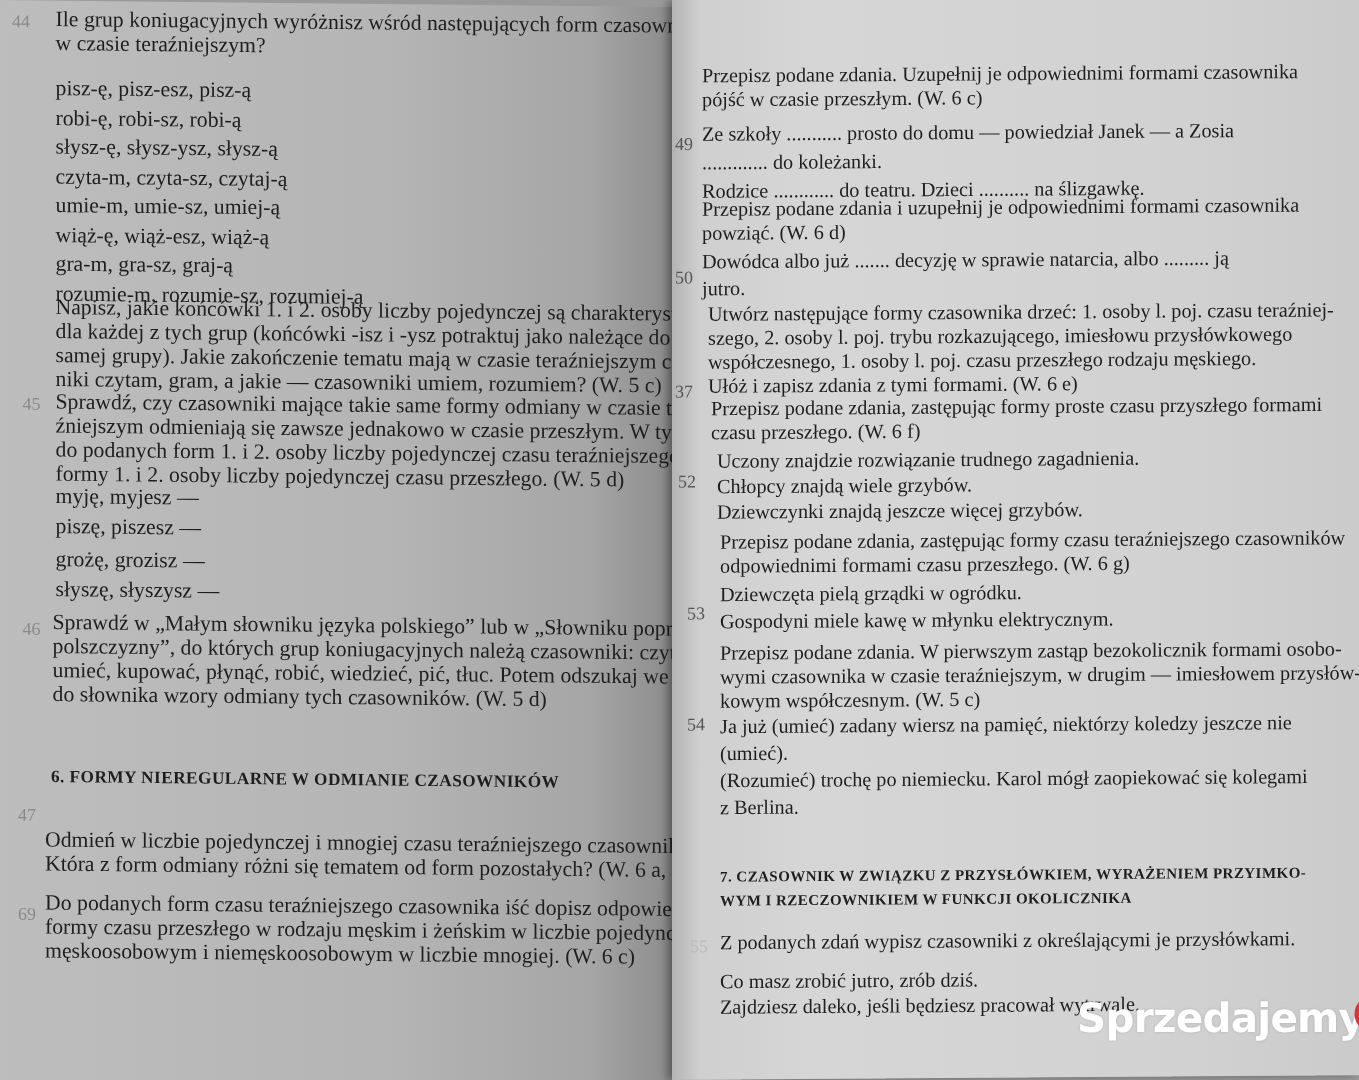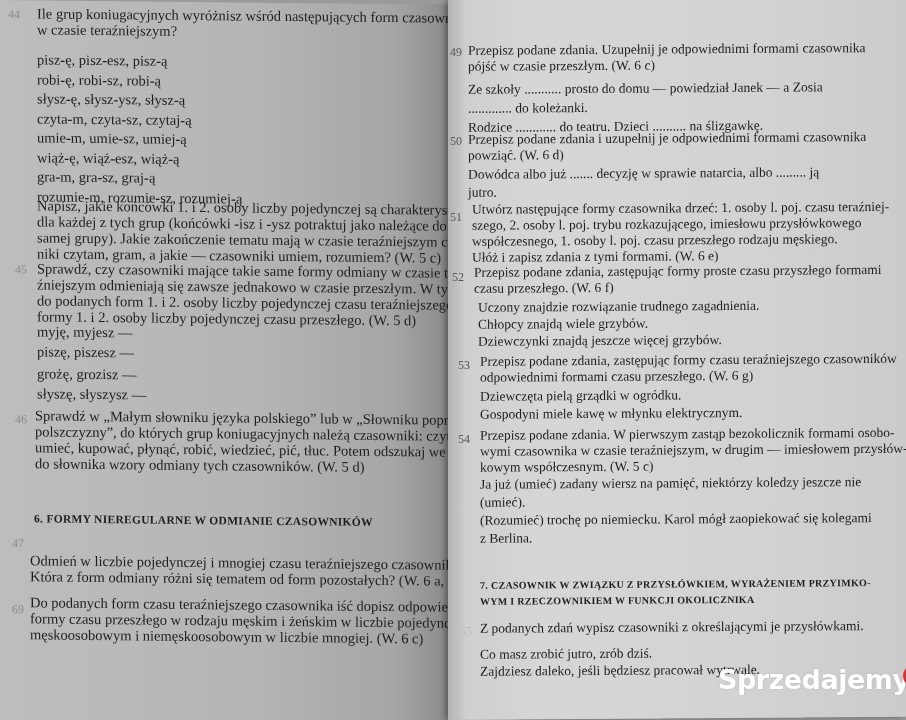--- a/index.html
+++ b/index.html
@@ -16,21 +16,21 @@
     overflow: hidden;
   }
   .page-right {
     position: absolute; left: 448px; top: 0; width: 458px; height: 720px;
     background: linear-gradient(to right, #b3b3b3 0%, #cfcfcf 4%, #d6d6d6 20%, #d2d2d2 70%, #cbcbcb 100%);
     box-shadow: -3px 0 6px rgba(0,0,0,0.35);
     transform: skewY(-0.4deg); transform-origin: 0 0;
   }
   .ex { position: absolute; font-size: 14.5px; line-height: 16px; }
   .num { position: absolute; color: #8a8a8a; font-size: 12px; text-align: right; }
-  .num-r { color: #555; }
+  .num-r { color: #555; margin-top: 44px; }
   .line { white-space: nowrap; }
   .list .line { line-height: 19.5px; }
   .sec-title { position: absolute; font-weight: bold; font-size: 11.5px; letter-spacing: 0.3px; white-space: nowrap; }
   .sec-title.small { font-size: 10px; line-height: 16px; }
   .page-number { position: absolute; font-size: 18px; margin-top: 42px; }
   .watermark {
     position: absolute; left: 718px; top: 664px; font-family: "DejaVu Sans", sans-serif;
     font-weight: bold; font-size: 27px; color: #ffffff; letter-spacing: -0.5px;
     text-shadow: 0 0 2px rgba(0,0,0,0.15);
   }
@@ -123,21 +123,21 @@
   <div class="num num-r" style="left:2px;top:134px">50</div>
   <div class="ex" style="left:20px;top:132px;font-size:13.5px">
     <div class="line">Przepisz podane zdania i uzupełnij je odpowiednimi formami czasownika</div>
     <div class="line">powziąć. (W. 6 d)</div>
   </div>
   <div class="ex" style="left:20px;top:166px;font-size:13.5px;line-height:18px">
     <div class="line">Dowódca albo już ....... decyzję w sprawie natarcia, albo ......... ją</div>
     <div class="line">jutro.</div>
   </div>
 
-  <div class="num num-r" style="left:2px;top:210px">51</div>
+  <div class="num num-r" style="left:2px;top:210px">37</div>
   <div class="ex" style="left:24px;top:202px;font-size:13.5px">
     <div class="line">Utwórz następujące formy czasownika drzeć: 1. osoby l. poj. czasu teraźniej-</div>
     <div class="line">szego, 2. osoby l. poj. trybu rozkazującego, imiesłowu przysłówkowego</div>
     <div class="line">współczesnego, 1. osoby l. poj. czasu przeszłego rodzaju męskiego.</div>
     <div class="line">Ułóż i zapisz zdania z tymi formami. (W. 6 e)</div>
   </div>
 
   <div class="num num-r" style="left:4px;top:270px">52</div>
   <div class="ex" style="left:26px;top:265px;font-size:13.5px">
     <div class="line">Przepisz podane zdania, zastępując formy proste czasu przyszłego formami</div>

